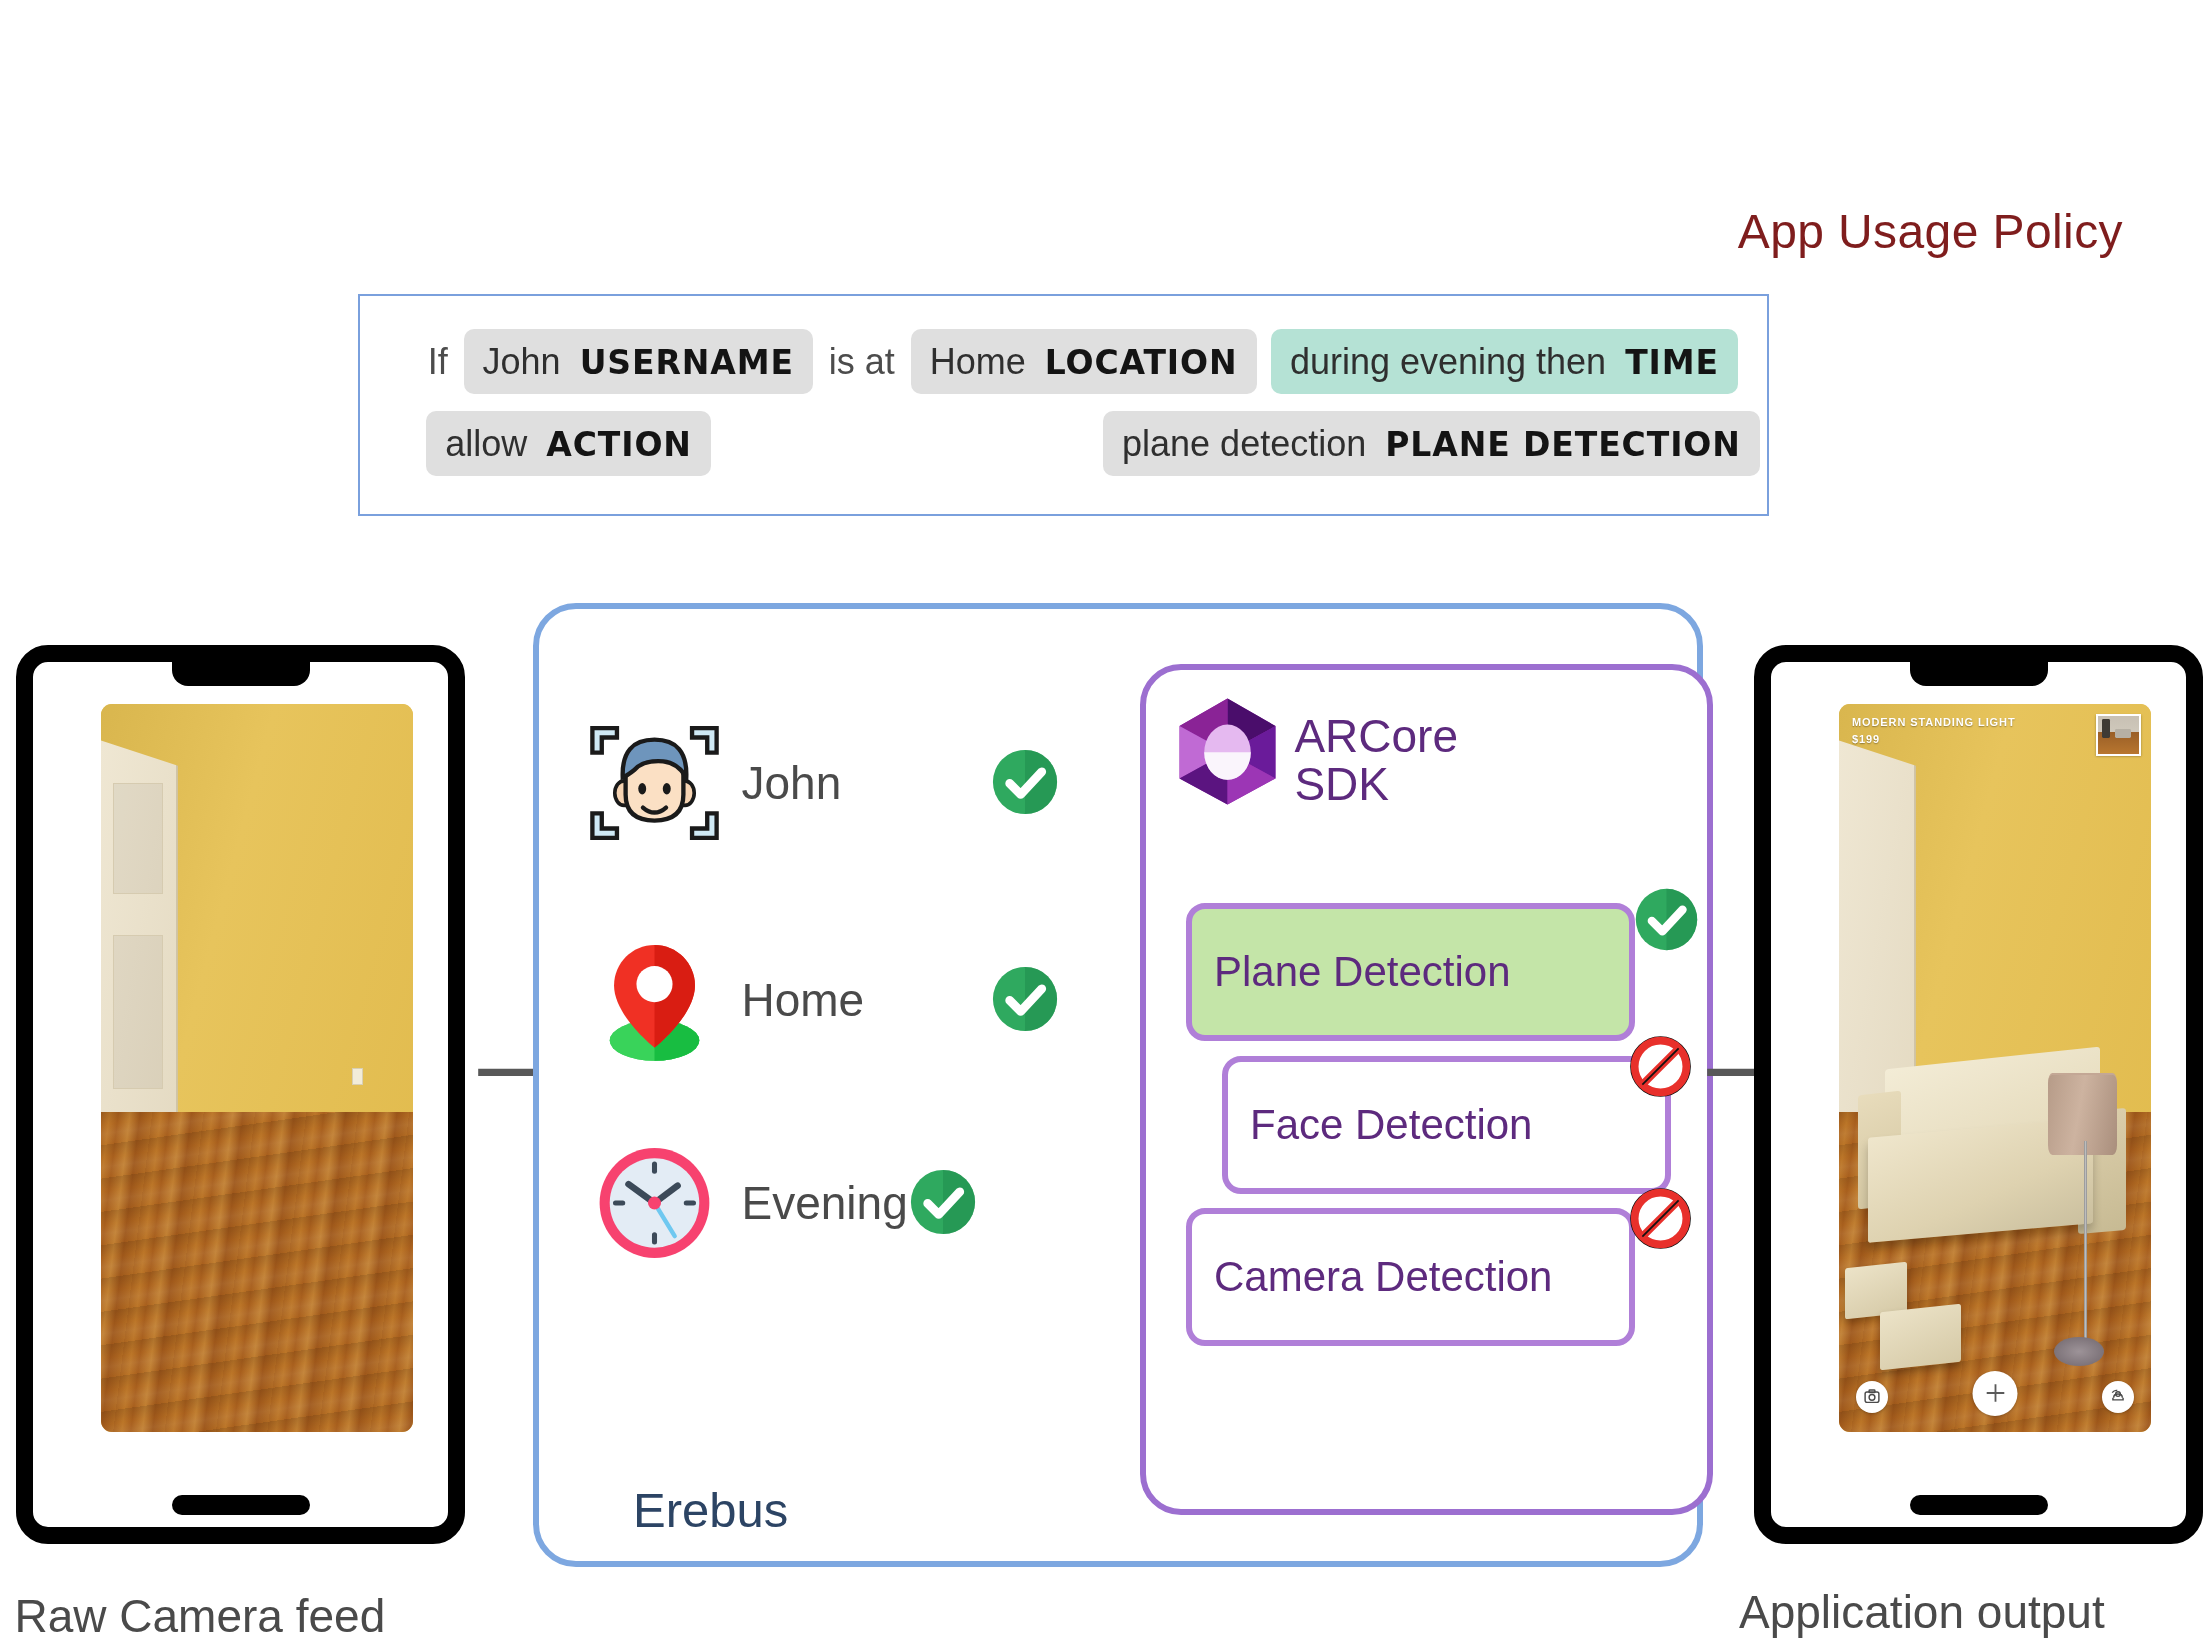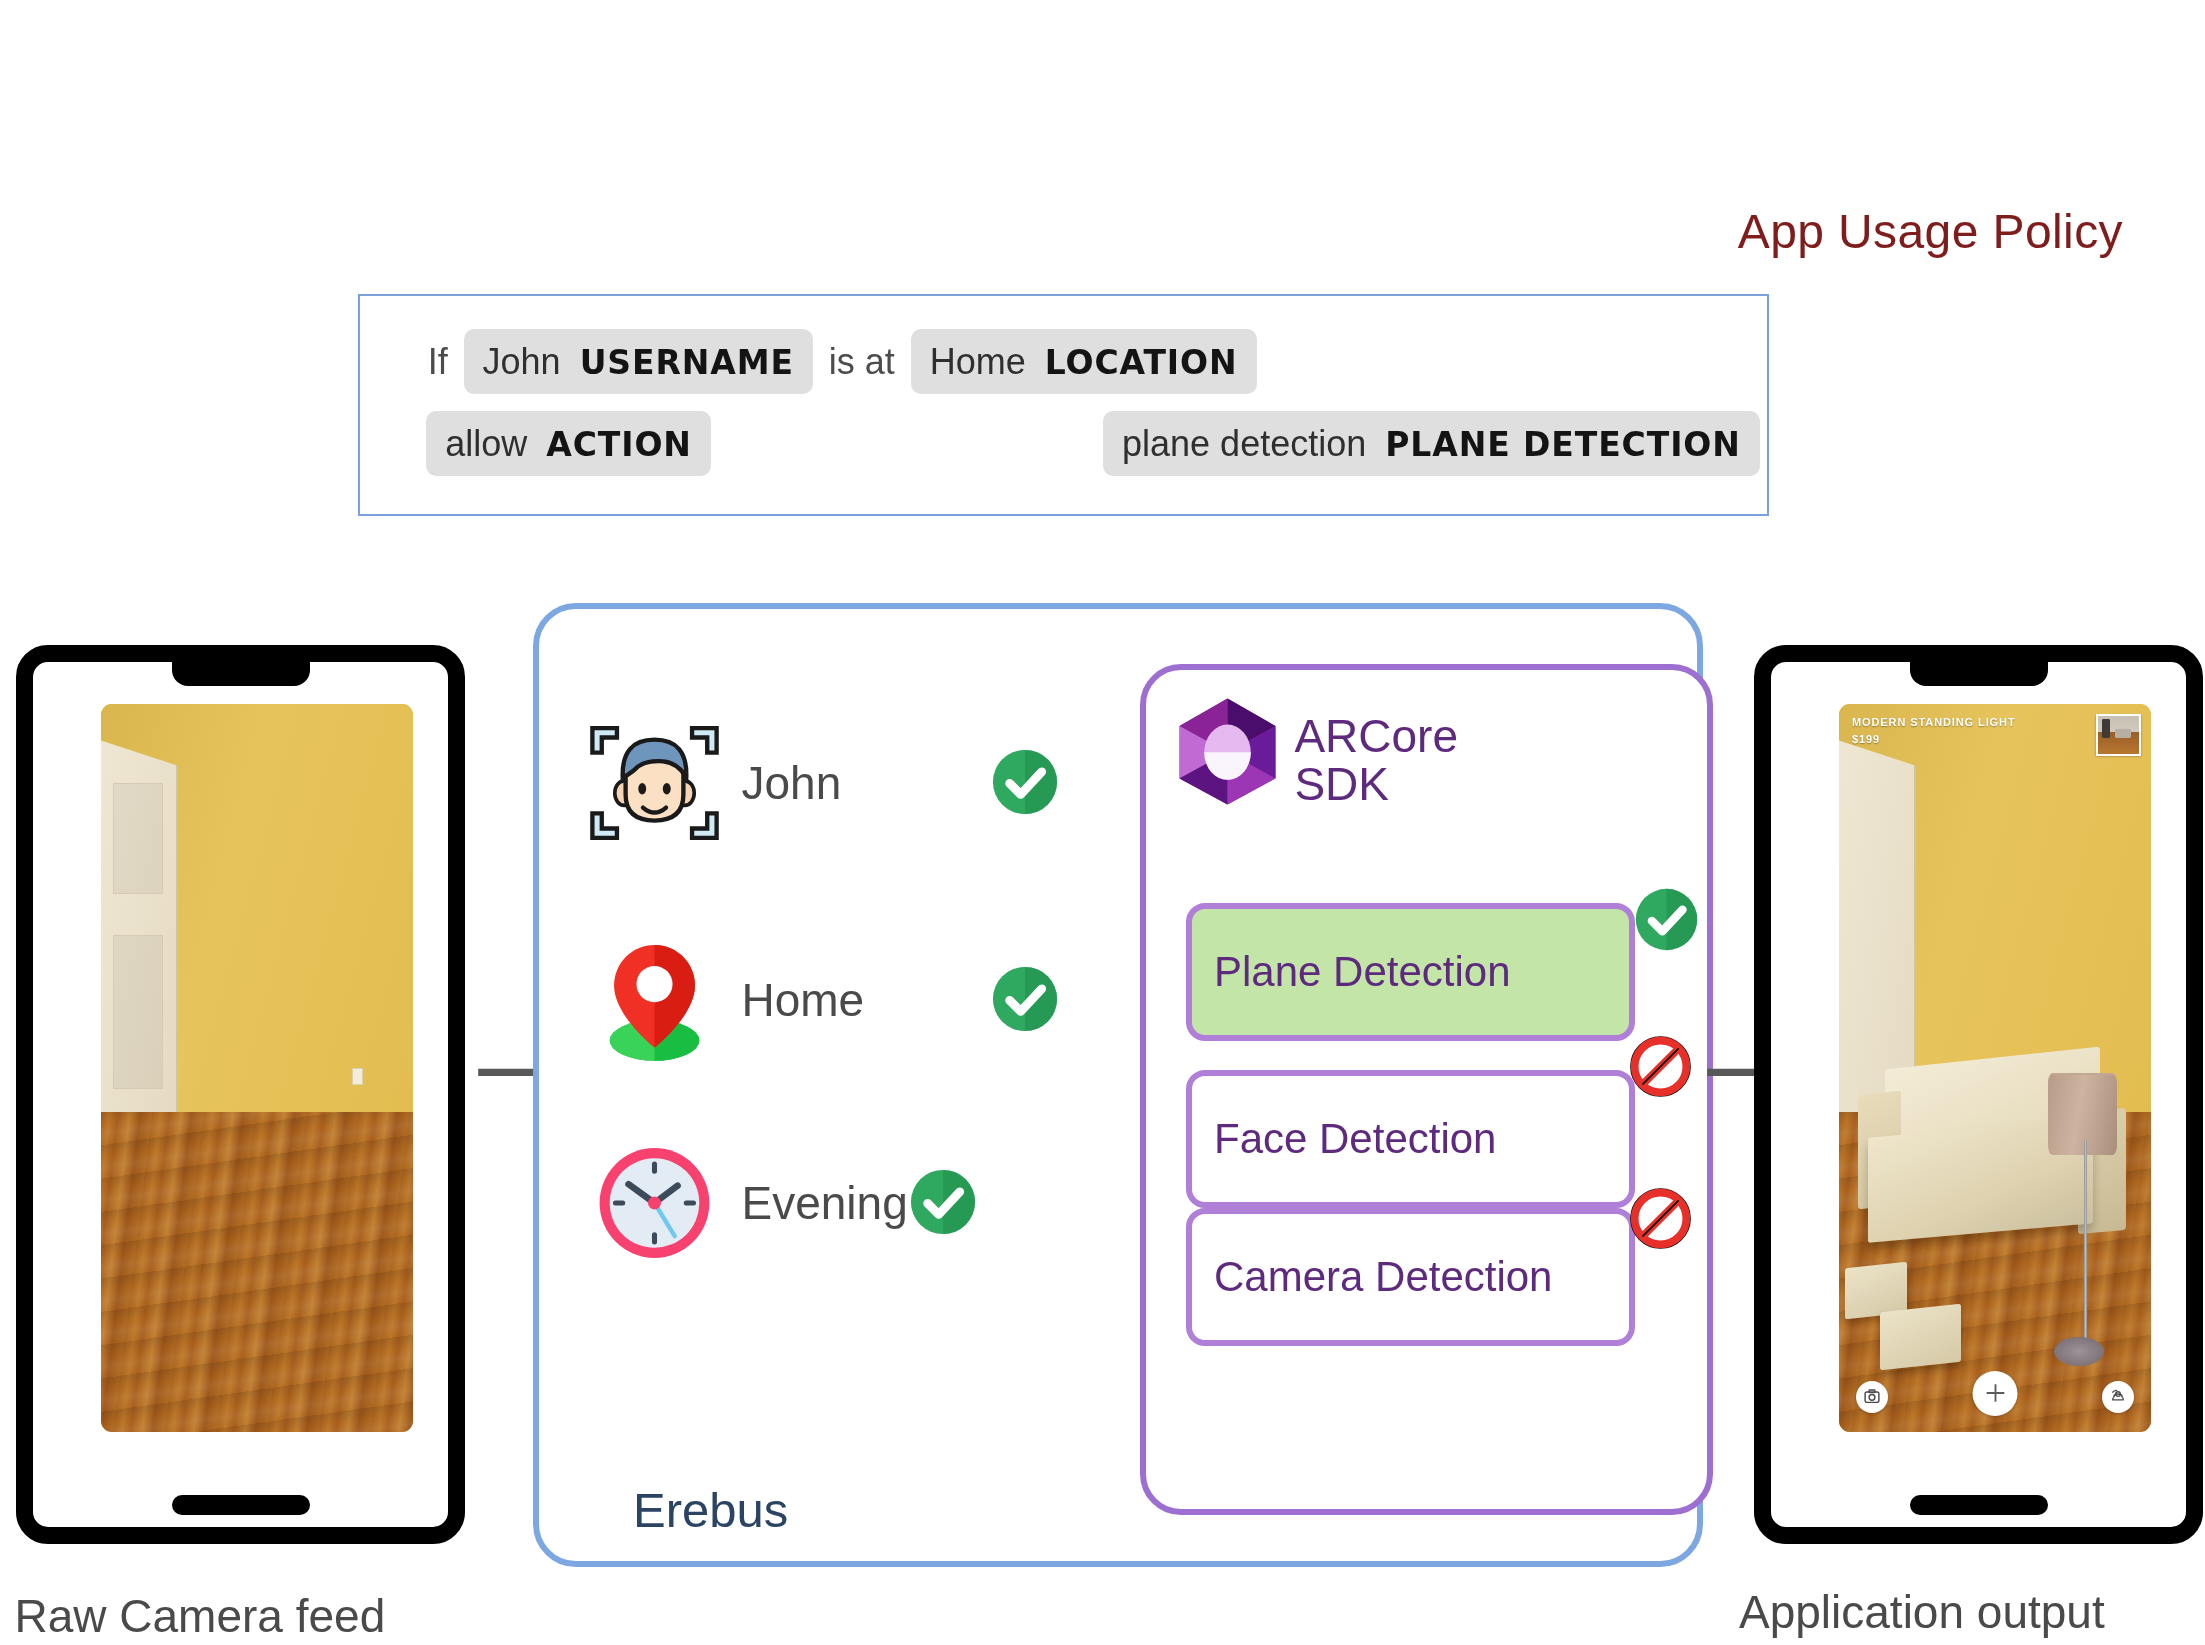--- a/index.html
+++ b/index.html
@@ -342,21 +342,21 @@
     background: #ffffff;
   }
   .detect-box.enabled { background: #c4e5a8; }
   .detect-label {
     font-size: 42px;
     color: #5d2a7e;
     padding-left: 22px;
     white-space: nowrap;
   }
   #detect-0 { top: 233px; }
-  #detect-1 { top: 400px; }
+  #detect-1 { top: 386px; margin-left: 36px; }
   #detect-2 { top: 538px; }
 
   .badge {
     position: absolute;
     width: 67px; height: 67px;
   }
   #badge-0 { left: 1633px; top: 886px; }
   #badge-1 { left: 1627px; top: 1033px; }
   #badge-2 { left: 1627px; top: 1185px; }
 
@@ -386,20 +386,24 @@
       <span class="tag">USERNAME</span>
     </span>
 
     <span class="plain-word">is at</span>
 
     <span class="token grey">
       <span class="val">Home</span>
       <span class="tag">LOCATION</span>
     </span>
 
+    <span class="token teal">
+      <span class="val">during evening then</span>
+      <span class="tag">TIME</span>
+    </span>
   </div>
 
   <div class="policy-row" id="policy-row-2">
     <span class="token grey">
       <span class="val">allow</span>
       <span class="tag">ACTION</span>
     </span>
 
     <span class="token grey">
       <span class="val">plane detection</span>

